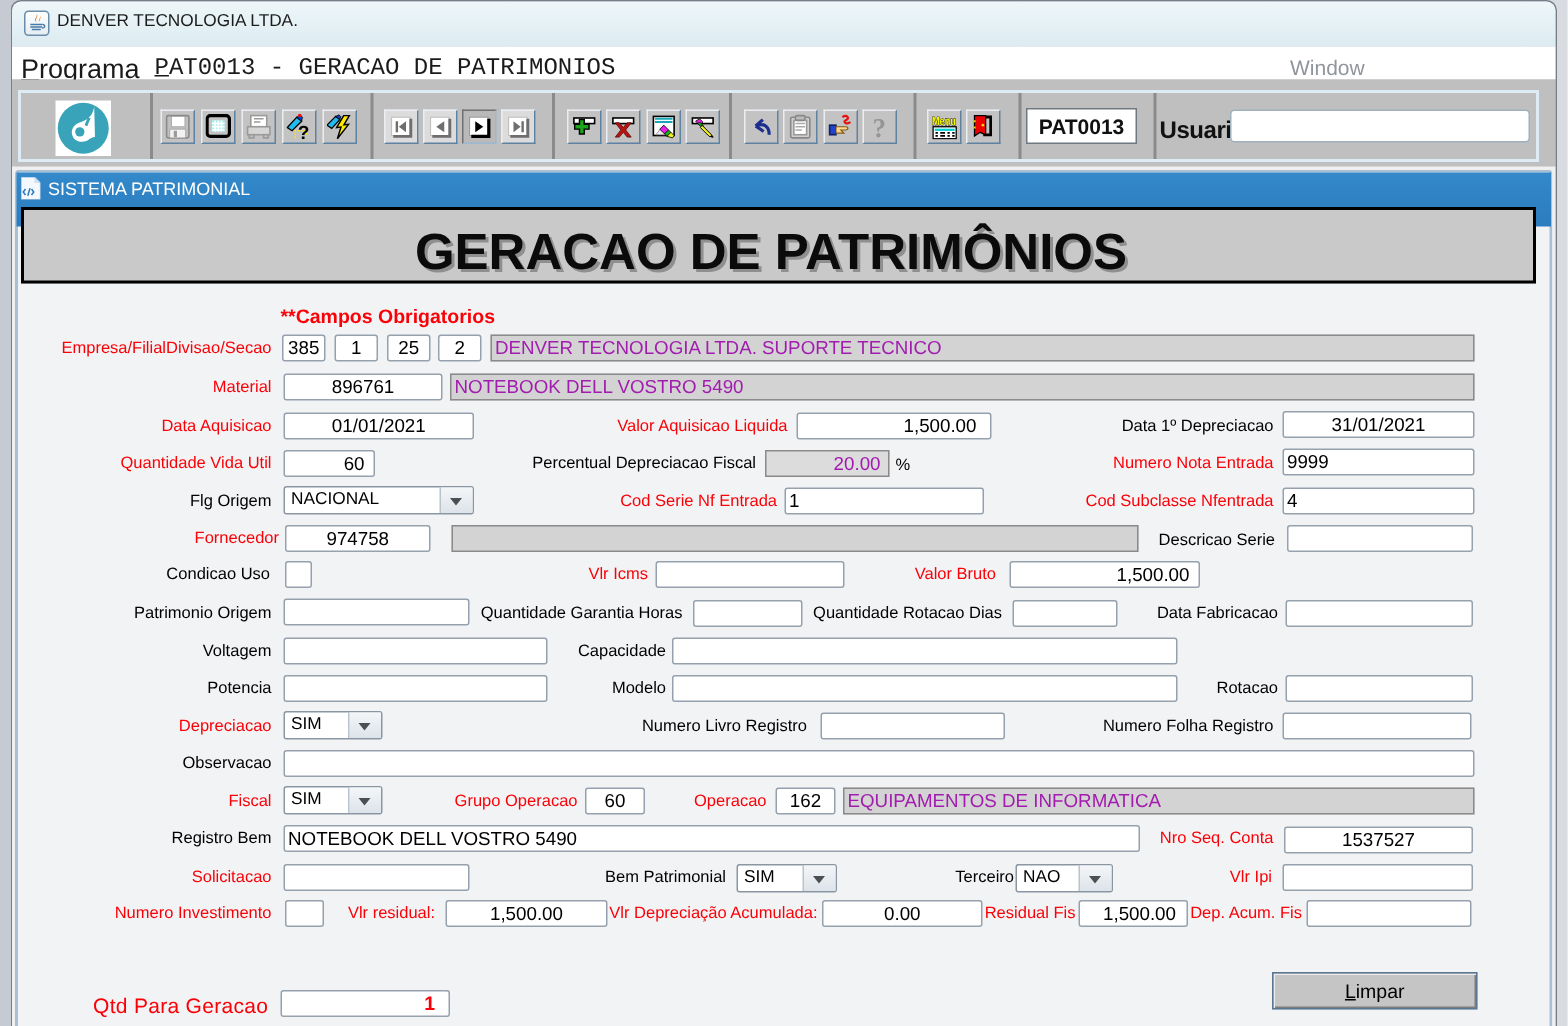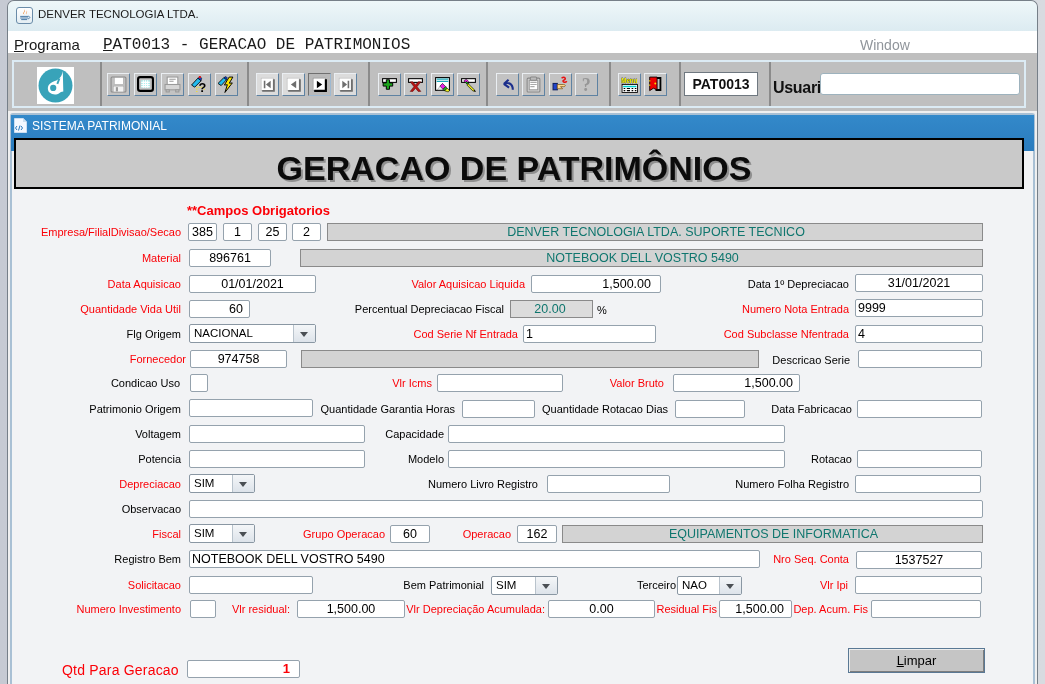--- a/index.html
+++ b/index.html
@@ -25,40 +25,40 @@
 #ititle span { position:absolute; left:21px; top:3.5px; font-size:12px; color:#ffffff; }
 #bigpanel { position:absolute; left:14px; top:138px; width:1010px; height:51px; background:#c9c9c9; border:2.5px solid #000000; }
 #bigpanel div { position:absolute; width:100%; top:9px; left:-5px; text-align:center; font-size:34px; font-weight:bold; color:#0b0b0b; text-shadow:2px 2px 0 #8f8f8f; letter-spacing:0px; }
 .lbl { position:absolute; font-size:11px; white-space:nowrap; }
 .red { color:#fb0007; }
 .blk { color:#000000; }
 .fld { position:absolute; height:18px; background:#ffffff; border:1px solid #95a2ad; border-radius:2px; font-size:12.5px; color:#000; line-height:16px; white-space:nowrap; }
 .ctr { text-align:center; }
 .rgt { text-align:right; padding-right:6px; }
 .lft { text-align:left; padding-left:2px; }
-.ro { position:absolute; height:18px; background:#d3d3d3; border:1px solid #8a8a8a; font-size:12.5px; color:#0f766e; line-height:16px; padding-left:2px; white-space:nowrap; overflow:hidden;text-align:center; }
+.ro { position:absolute; height:18px; background:#d3d3d3; border:1px solid #8a8a8a; font-size:12.5px; color:#a21caf; line-height:16px; padding-left:2px; white-space:nowrap; overflow:hidden; }
 .cmb { position:absolute; height:19px; background:#ffffff; border:1px solid #8a97a3; border-radius:2px; font-size:11.5px; line-height:17px; padding-left:4px; color:#000; }
 .cmb i { position:absolute; right:0; top:0; bottom:0; width:22px; background:linear-gradient(#f4f6f8,#dde3ea); border-left:1px solid #b9c3cc; }
 .cmb i:after { content:""; position:absolute; left:6px; top:7px; border-left:4.5px solid transparent; border-right:4.5px solid transparent; border-top:5px solid #4a4f54; }
 </style>
 </head>
 <body>
 <div id="win"></div>
 <div id="titlebar"></div>
 <div id="javaicon" style="position:absolute;left:16px;top:7px;width:17px;height:17px;background:linear-gradient(#ffffff,#e4eef3);border:1px solid #6a8ca9;border-radius:3px;">
     <svg width="15" height="15" viewBox="0 0 15 15" style="display:block">
       <path d="M7.2 1.2 C9.5 3.2 5.5 4.6 7.6 6.6 C4.2 5.2 8.8 3.4 7.2 1.2 Z" fill="#e8751a"></path>
       <path d="M9.6 2.6 C11.2 4 8.4 4.8 9.8 6.4 C7.4 5.2 10.8 4 9.6 2.6 Z" fill="#e8751a"></path>
       <path d="M3.2 8.4 h8 M3.2 10 h8 M4.2 11.6 h6" stroke="#4a7ba6" stroke-width="1"></path>
       <path d="M11.2 8.2 c2.2 0.2 2.2 2.4 -0.2 2.6" stroke="#4a7ba6" stroke-width="0.9" fill="none"></path>
     </svg>
   </div>
 <div id="title-text">DENVER TECNOLOGIA LTDA.</div>
 <div id="menubar"></div>
-<div class="m1" style="position:absolute;left:14px;top:36px;font-size:15px;color:#1a1a1a;"><u>P</u>rograma</div>
+<div class="m1" style="position:absolute;left:14px;top:36px;font-size:18px;color:#1a1a1a;"><u>P</u>rograma</div>
 <div class="m2" style="position:absolute;left:103px;top:36px;font-size:16px;font-family:'Liberation Mono',monospace;color:#1a1a1a;"><u>P</u>AT0013 - GERACAO DE PATRIMONIOS</div>
 <div class="m3" style="position:absolute;left:860px;top:37px;font-size:14px;color:#90959b;">Window</div>
 <div id="toolbar"></div>
 <div id="tbpanelabs" style="position:absolute;left:12px;top:60px;width:1014px;height:48px;border:2px solid #dcebf4;"></div>
 <div id="logo"><svg width="37" height="37" viewBox="0 0 37 37">
       <circle cx="18.5" cy="18.5" r="17" fill="#38a3b9"></circle>
       <path d="M25.8 4 C 25.2 8, 23.6 10.4, 21.4 12.2 C 18.8 14.2, 15.4 14.4, 13.2 16.4 C 10.2 18.8, 10.2 23, 12.6 25.6 C 15 27.8, 19.4 28.2, 21.8 26.4 C 23.4 25.2, 24.4 24.5, 26.3 24.4 Z" fill="#fff"></path>
       <circle cx="16.2" cy="20.9" r="3.1" fill="#38a3b9"></circle>
       <path d="M19.4 16.4 L21.4 11.6 L23.4 11.6 L21.2 17.2 Z" fill="#38a3b9"></path>
     </svg></div>
@@ -236,21 +236,21 @@
 <div class="lbl red" style="left:187px;top:203px;font-size:13px;font-weight:bold;">**Campos Obrigatorios</div>
 
 <div class="lbl red" style="right:864px;top:226px;">Empresa/FilialDivisao/Secao</div>
 <div class="fld ctr" style="left:188px;top:223px;width:29px;">385</div>
 <div class="fld ctr" style="left:223px;top:223px;width:29px;">1</div>
 <div class="fld ctr" style="left:258px;top:223px;width:29px;">25</div>
 <div class="fld ctr" style="left:292px;top:223px;width:29px;">2</div>
 <div class="ro" style="left:327px;top:223px;width:656px;">DENVER TECNOLOGIA LTDA. SUPORTE TECNICO</div>
 
 <div class="lbl red" style="right:864px;top:252px;">Material</div>
-<div class="fld ctr" style="left:189px;top:249px;width:82px;">896761</div>
+<div class="fld ctr" style="left:189px;top:249px;width:106px;">896761</div>
 <div class="ro" style="left:300px;top:249px;width:683px;">NOTEBOOK DELL VOSTRO 5490</div>
 
 <div class="lbl red" style="right:864px;top:278px;">Data Aquisicao</div>
 <div class="fld ctr" style="left:189px;top:275px;width:127px;">01/01/2021</div>
 <div class="lbl red" style="right:520px;top:278px;">Valor Aquisicao Liquida</div>
 <div class="fld rgt" style="left:531px;top:275px;width:130px;padding-right:9px;">1,500.00</div>
 <div class="lbl blk" style="right:196px;top:278px;">Data 1º Depreciacao</div>
 <div class="fld ctr" style="left:855px;top:274px;width:128px;">31/01/2021</div>
 
 <div class="lbl red" style="right:864px;top:303px;">Quantidade Vida Util</div>

